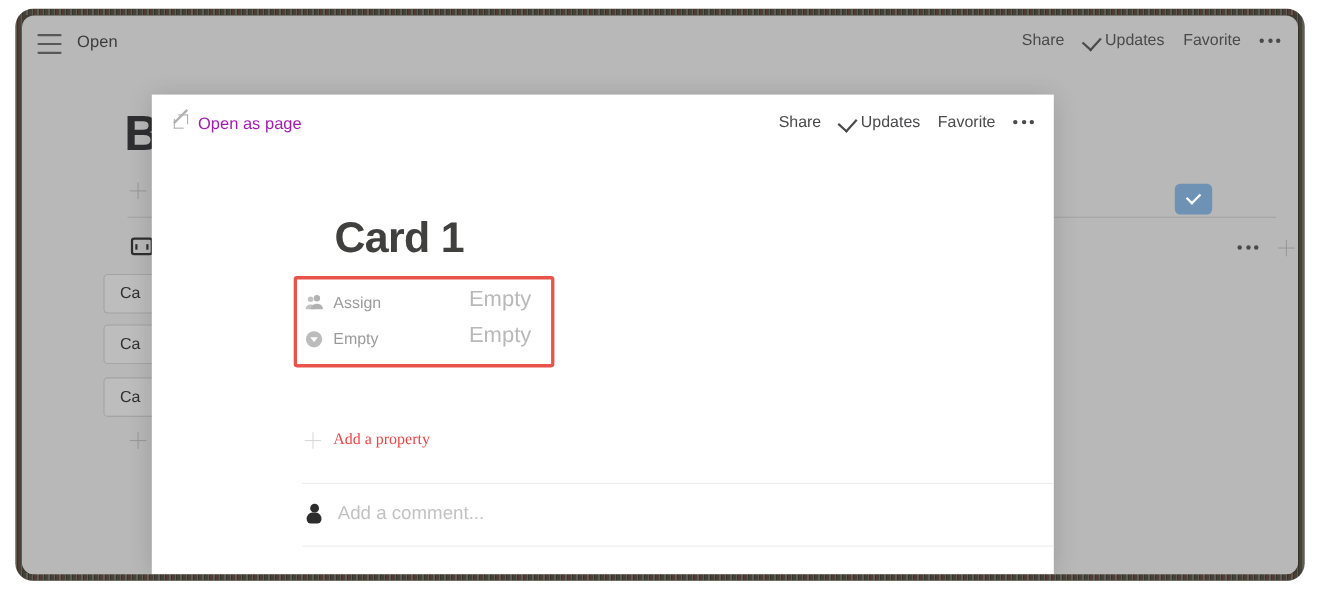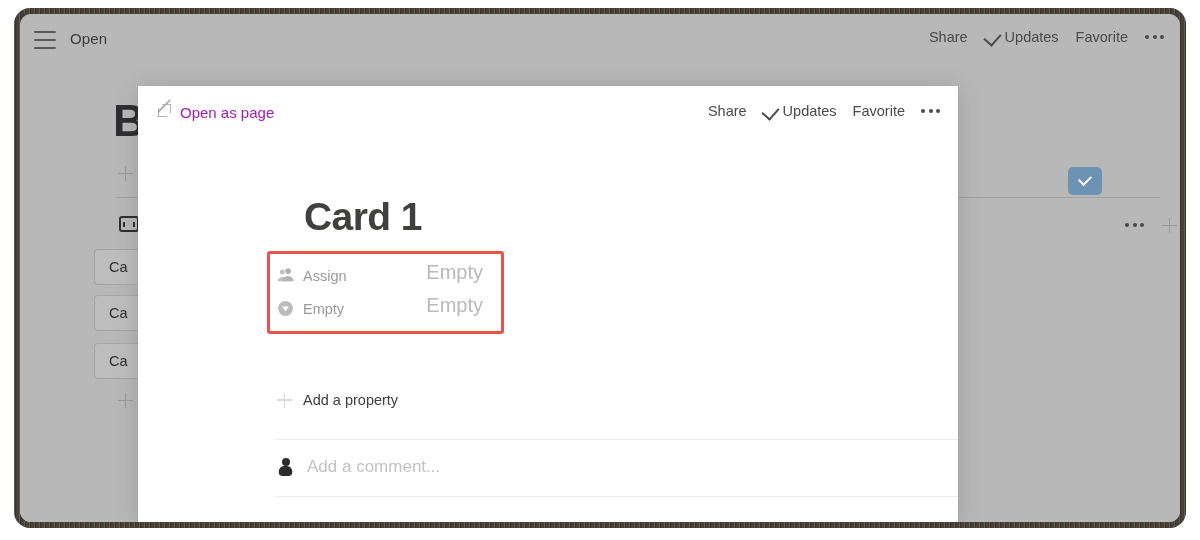--- a/index.html
+++ b/index.html
@@ -397,22 +397,23 @@
   }
 
   .add-prop {
     position: absolute;
     left: 139px;
     top: 250px;
     display: flex;
     align-items: center;
     gap: 11px;
     font-size: 14.5px;
-    color: #404040;
+    color: #ef4444;
     cursor: pointer;
+    font-family: Liberation Serif, serif;
   }
   .add-prop .plus-ico { opacity: .55; }
   .add-prop .plus-ico:before, .add-prop .plus-ico:after { background: #bdbdbd; }
 
   .hr {
     position: absolute;
     left: 137px;
     width: 690px;
     height: 1px;
     background: #ececec;

